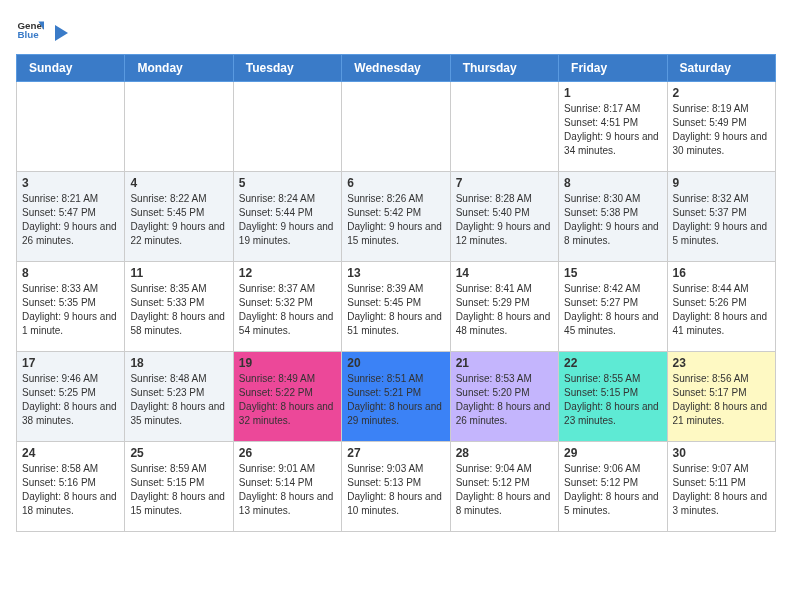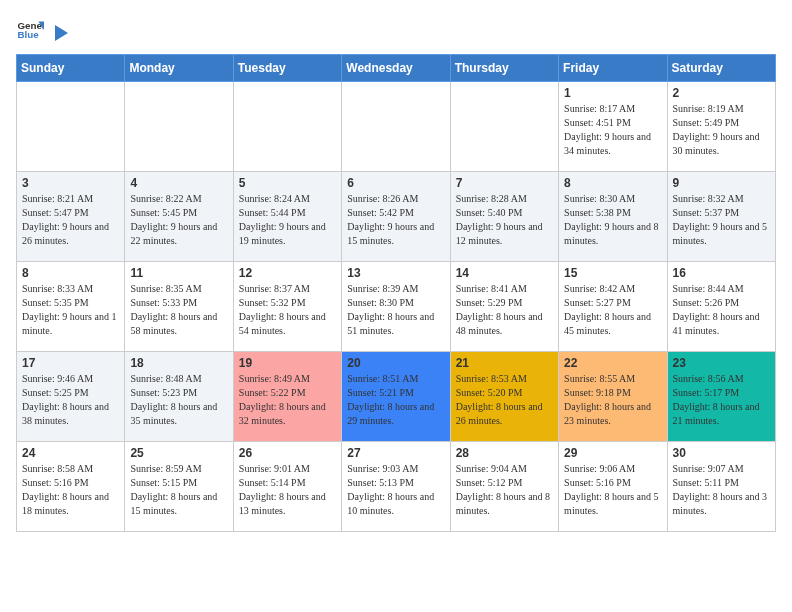--- a/index.html
+++ b/index.html
@@ -40,21 +40,21 @@
     .calendar {
       width: 100%;
       border-collapse: collapse;
       table-layout: fixed;
     }
     .calendar th {
       background: #3a7bc8;
       color: #fff;
       font-size: 12px;
       font-weight: bold;
-      padding: 6px 4px;
+      padding: 6px 12px;
       text-align: left;
       border: 1px solid #5a9ae0;
     }
     .calendar td {
       border: 1px solid #ccc;
       vertical-align: top;
       padding: 4px 5px;
       font-size: 10px;
       color: #333;
       height: 90px;
@@ -66,21 +66,20 @@
     .day-number {
       font-size: 12px;
       font-weight: bold;
       margin-bottom: 2px;
       display: block;
     }
     .day-info {
       font-size: 10px;
       line-height: 1.4;
       color: #333;
-      font-family: Liberation Serif, serif;
     }
     .empty-cell {
       background: #fff !important;
     }
   </style>
 </head>
 <body>
 
 <div class="header">
   <div class="logo">
@@ -196,21 +195,21 @@
         </td>
         <td>
           <span class="day-number">12</span>
           <div class="day-info">Sunrise: 8:37 AM
 Sunset: 5:32 PM
 Daylight: 8 hours and 54 minutes.</div>
         </td>
         <td>
           <span class="day-number">13</span>
           <div class="day-info">Sunrise: 8:39 AM
-Sunset: 8:30 PM
+Sunset: 5:45 PM
 Daylight: 8 hours and 51 minutes.</div>
         </td>
         <td>
           <span class="day-number">14</span>
           <div class="day-info">Sunrise: 8:41 AM
 Sunset: 5:29 PM
 Daylight: 8 hours and 48 minutes.</div>
         </td>
         <td>
           <span class="day-number">15</span>
@@ -231,45 +230,45 @@
           <div class="day-info">Sunrise: 9:46 AM
 Sunset: 5:25 PM
 Daylight: 8 hours and 38 minutes.</div>
         </td>
         <td style="background: rgb(240, 244, 248);">
           <span class="day-number">18</span>
           <div class="day-info">Sunrise: 8:48 AM
 Sunset: 5:23 PM
 Daylight: 8 hours and 35 minutes.</div>
         </td>
-        <td style="background: #fca5a5;">
+        <td style="background: #ec4899;">
           <span class="day-number">19</span>
           <div class="day-info">Sunrise: 8:49 AM
 Sunset: 5:22 PM
 Daylight: 8 hours and 32 minutes.</div>
         </td>
         <td style="background: #3b82f6;">
           <span class="day-number">20</span>
           <div class="day-info">Sunrise: 8:51 AM
 Sunset: 5:21 PM
 Daylight: 8 hours and 29 minutes.</div>
         </td>
-        <td style="background: #eab308;">
+        <td style="background: #c4b5fd;">
           <span class="day-number">21</span>
           <div class="day-info">Sunrise: 8:53 AM
 Sunset: 5:20 PM
 Daylight: 8 hours and 26 minutes.</div>
         </td>
-        <td style="background: #fdba74;">
+        <td style="background: #5eead4;">
           <span class="day-number">22</span>
           <div class="day-info">Sunrise: 8:55 AM
-Sunset: 9:18 PM
+Sunset: 5:15 PM
 Daylight: 8 hours and 23 minutes.</div>
         </td>
-        <td style="background: #14b8a6;">
+        <td style="background: #fef9c3;">
           <span class="day-number">23</span>
           <div class="day-info">Sunrise: 8:56 AM
 Sunset: 5:17 PM
 Daylight: 8 hours and 21 minutes.</div>
         </td>
       </tr>
       <tr>
         <td>
           <span class="day-number">24</span>
           <div class="day-info">Sunrise: 8:58 AM
@@ -296,21 +295,21 @@
         </td>
         <td>
           <span class="day-number">28</span>
           <div class="day-info">Sunrise: 9:04 AM
 Sunset: 5:12 PM
 Daylight: 8 hours and 8 minutes.</div>
         </td>
         <td>
           <span class="day-number">29</span>
           <div class="day-info">Sunrise: 9:06 AM
-Sunset: 5:16 PM
+Sunset: 5:12 PM
 Daylight: 8 hours and 5 minutes.</div>
         </td>
         <td>
           <span class="day-number">30</span>
           <div class="day-info">Sunrise: 9:07 AM
 Sunset: 5:11 PM
 Daylight: 8 hours and 3 minutes.</div>
         </td>
       </tr>
     </tbody>

